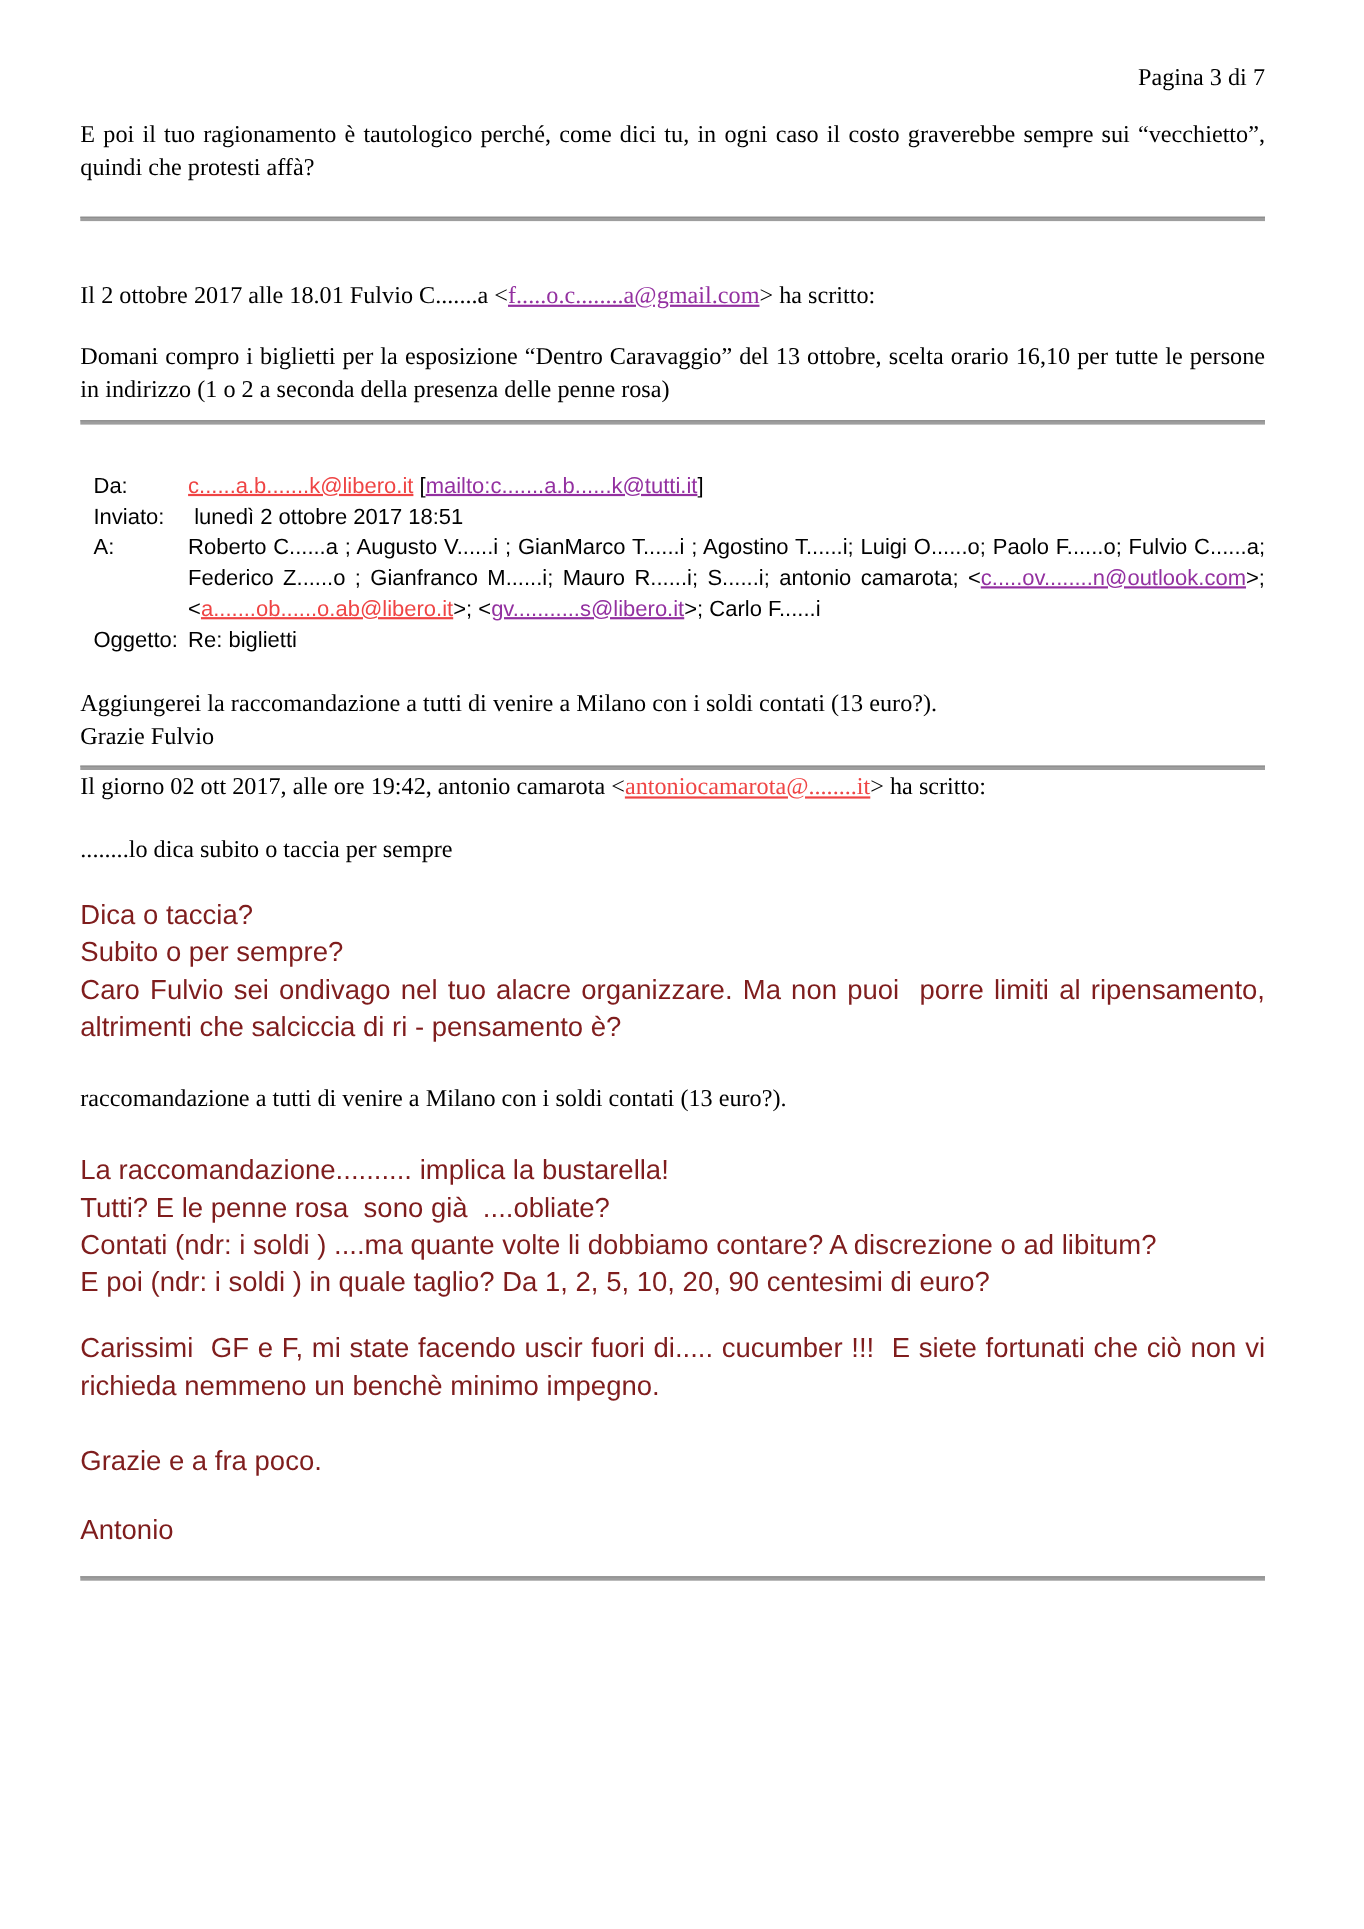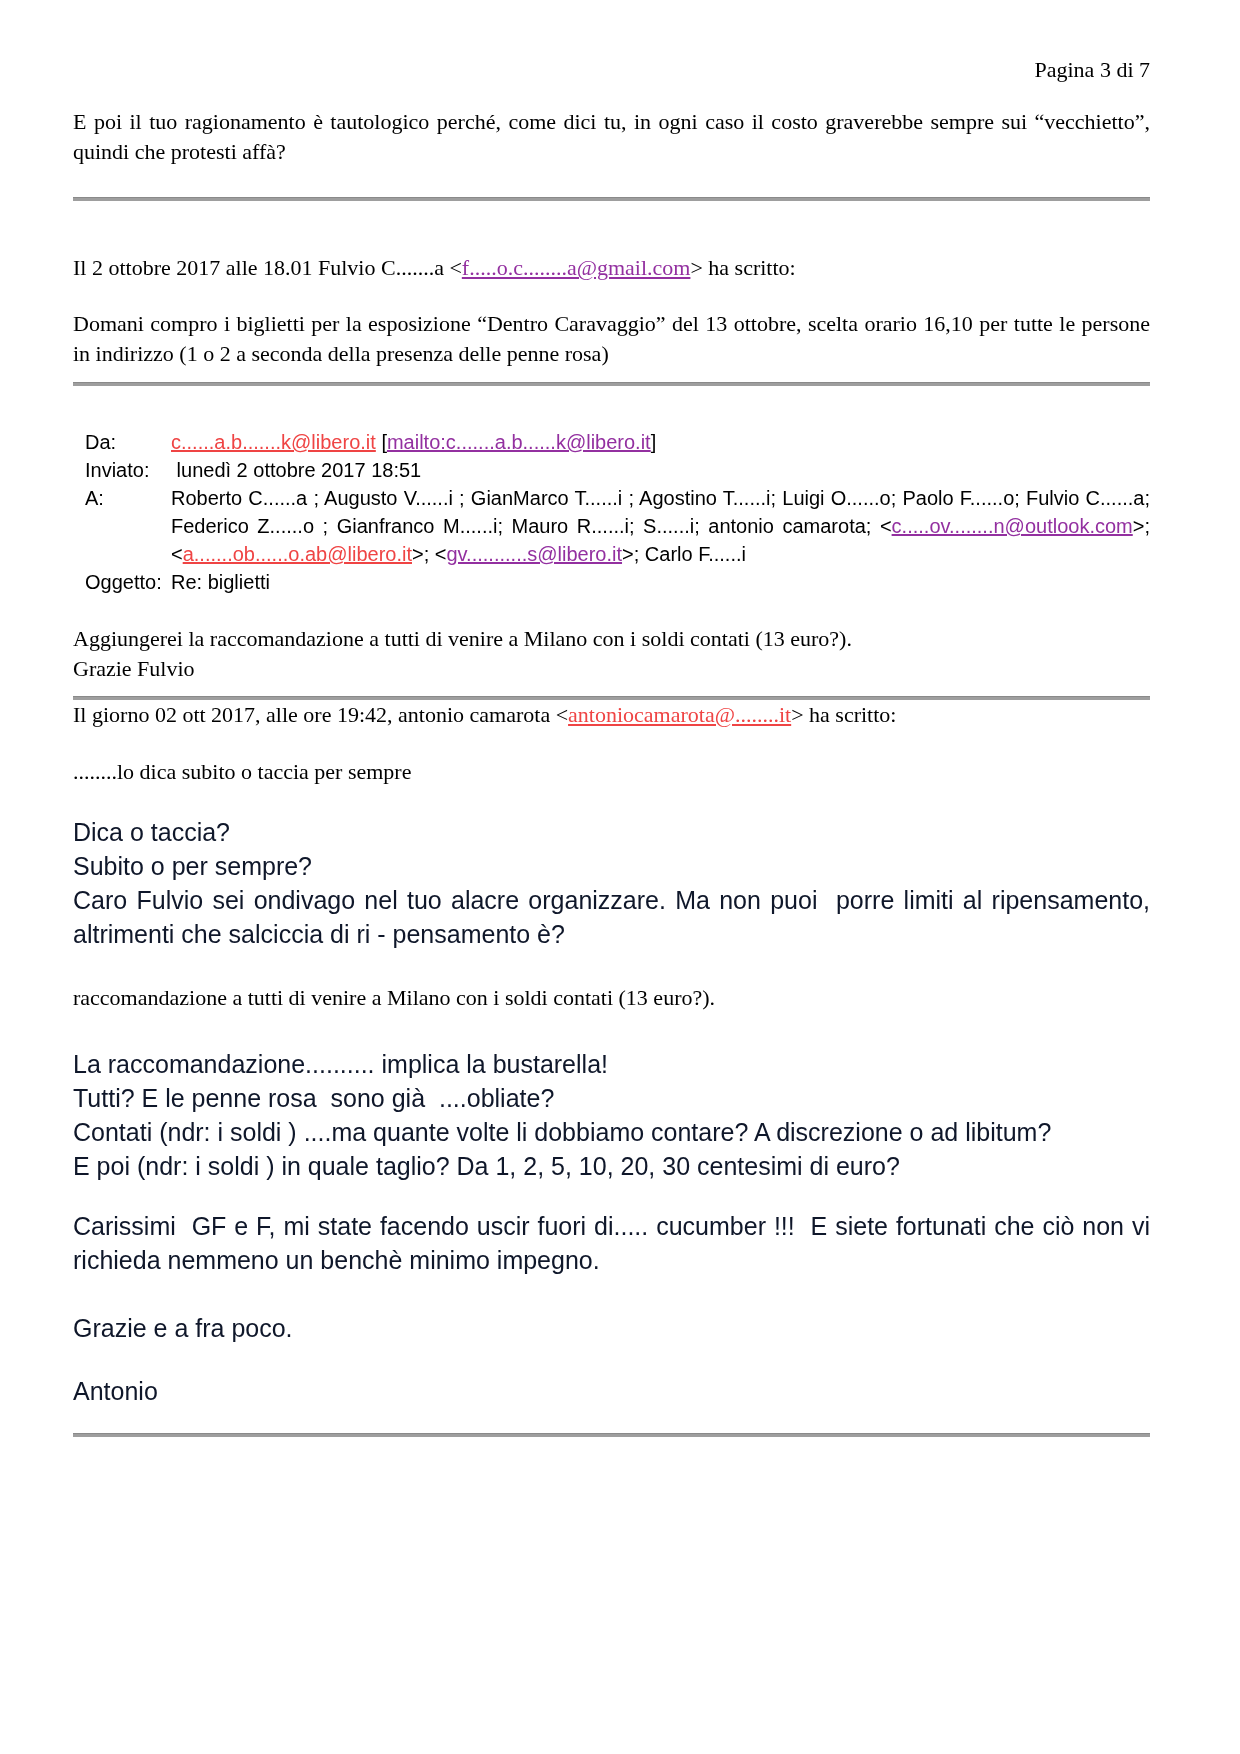--- a/index.html
+++ b/index.html
@@ -46,21 +46,21 @@
 
   .seg-link-blue   { color: #ef4444; text-decoration: underline; }
   .seg-link-purple { color: #9330A0; text-decoration: underline; }
 
   .gf-msg { margin-top: 28px; }
   .gf-sig { margin-top: 28px; }
 
   .antonio-intro { }
   .antonio-line  { margin-top: 27px; }
 
-  .blue { font: 25px/34px "Liberation Sans", sans-serif; color: #0f172a; }
+  .blue { font: 25px/34px "Liberation Sans", sans-serif; color: #7f1d1d; }
   .reply-p1 { margin-top: 28px; }
   .quoted-serif { margin-top: 32px; }
   .reply-p2 { margin-top: 34px; }
   .reply-p3 { margin-top: 26px; }
   .reply-p4 { margin-top: 34px; }
   .reply-p5 { margin-top: 29px; }
 </style>
 </head>
 <body>
 
@@ -74,21 +74,21 @@
 
   <p class="serif fulvio-intro"><span>Il 2 ottobre 2017 alle 18.01 Fulvio C.......a &lt;</span><span class="seg-link-purple">f.....o.c........a@gmail.com</span><span>&gt; ha scritto:</span></p>
 
   <p class="serif just fulvio-body">Domani compro i biglietti per la esposizione “Dentro Caravaggio” del 13 ottobre, scelta orario 16,10 per tutte le persone in indirizzo (1 o 2 a seconda della presenza delle penne rosa)</p>
 
 
   <div class="hrule hr2"></div>
 
   <div class="mailhdr">
     <div class="lbl">Da:</div>
-    <div class="val"><span class="seg-link-blue">c......a.b.......k@libero.it</span><span> [</span><span class="seg-link-purple">mailto:c.......a.b......k@libero.it</span><span>]</span></div>
+    <div class="val"><span class="seg-link-blue">c......a.b.......k@libero.it</span><span> [</span><span class="seg-link-purple">mailto:c.......a.b......k@tutti.it</span><span>]</span></div>
 
     <div class="lbl">Inviato:</div>
     <div class="val prewrap"> lunedì 2 ottobre 2017 18:51</div>
 
     <div class="lbl">A:</div>
     <div class="val a-val"><span>Roberto C......a ; Augusto V......i ; GianMarco T......i ; Agostino T......i; Luigi O......o; Paolo F......o; Fulvio C......a; Federico Z......o ; Gianfranco M......i; Mauro R......i; S......i; antonio camarota; &lt;</span><span class="seg-link-purple">c.....ov........n@outlook.com</span><span>&gt;; &lt;</span><span class="seg-link-blue">a.......ob......o.ab@libero.it</span><span>&gt;; &lt;</span><span class="seg-link-purple">gv...........s@libero.it</span><span>&gt;; Carlo F......i</span></div>
 
     <div class="lbl">Oggetto:</div>
     <div class="val">Re: biglietti</div>
   </div>
@@ -108,21 +108,21 @@
     <div class="prewrap">Subito o per sempre?</div>
     <div class="just prewrap">Caro Fulvio sei ondivago nel tuo alacre organizzare. Ma non puoi  porre limiti al ripensamento, altrimenti che salciccia di ri - pensamento è?</div>
   </div>
 
   <p class="serif quoted-serif">raccomandazione a tutti di venire a Milano con i soldi contati (13 euro?).</p>
 
   <div class="blue reply-p2">
     <div class="prewrap">La raccomandazione.......... implica la bustarella!</div>
     <div class="prewrap">Tutti? E le penne rosa  sono già  ....obliate?</div>
     <div class="just prewrap">Contati (ndr: i soldi ) ....ma quante volte li dobbiamo contare? A discrezione o ad libitum?</div>
-    <div class="prewrap">E poi (ndr: i soldi ) in quale taglio? Da 1, 2, 5, 10, 20, 30 centesimi di euro?</div>
+    <div class="prewrap">E poi (ndr: i soldi ) in quale taglio? Da 1, 2, 5, 10, 20, 90 centesimi di euro?</div>
   </div>
 
   <div class="blue just prewrap reply-p3">Carissimi  GF e F, mi state facendo uscir fuori di..... cucumber !!!  E siete fortunati che ciò non vi richieda nemmeno un benchè minimo impegno.</div>
 
   <div class="blue reply-p4">Grazie e a fra poco.</div>
 
   <div class="blue reply-p5">Antonio</div>
 
   <div class="hrule hr4"></div>
 

